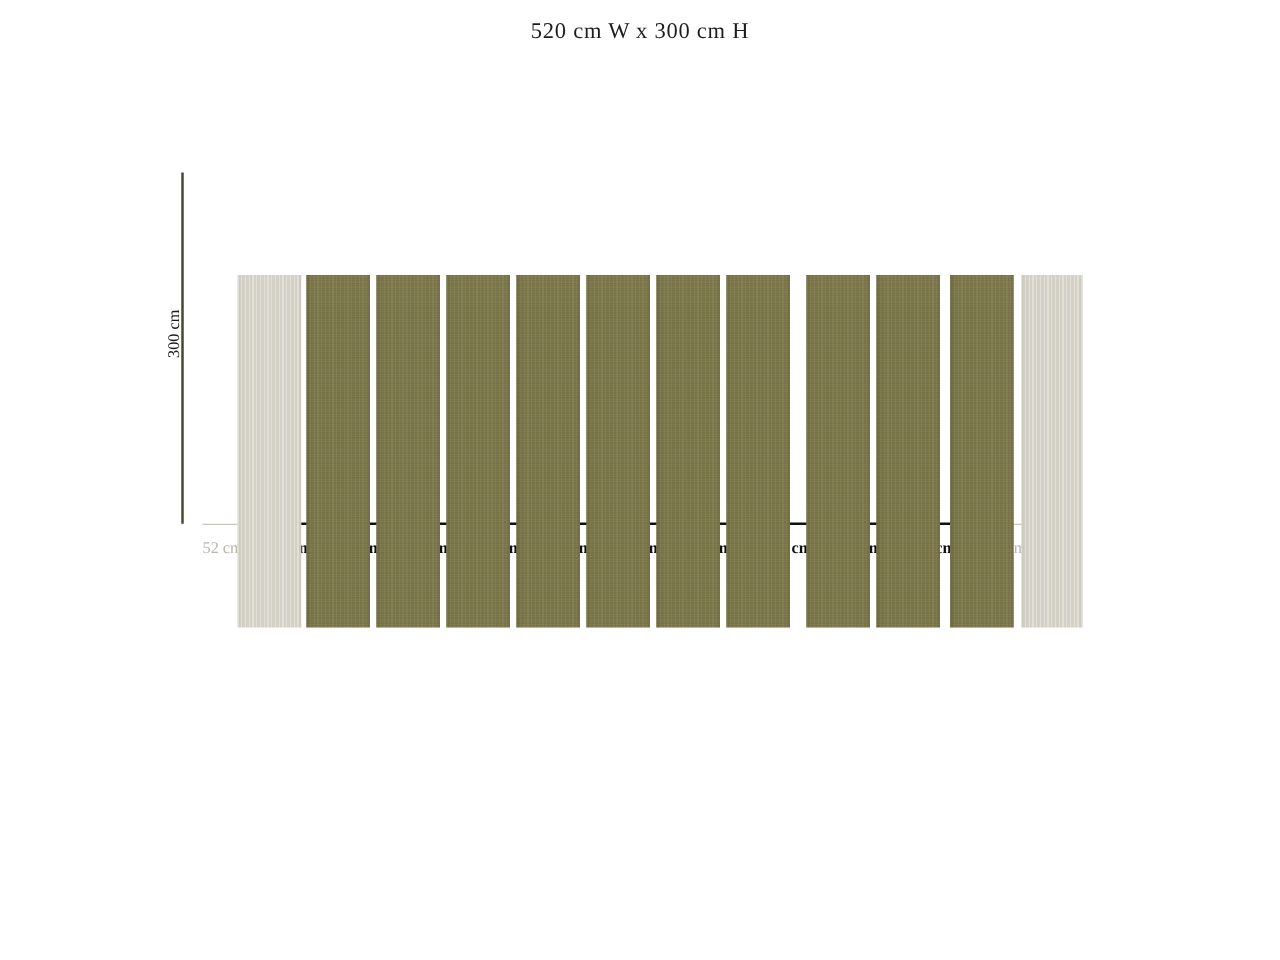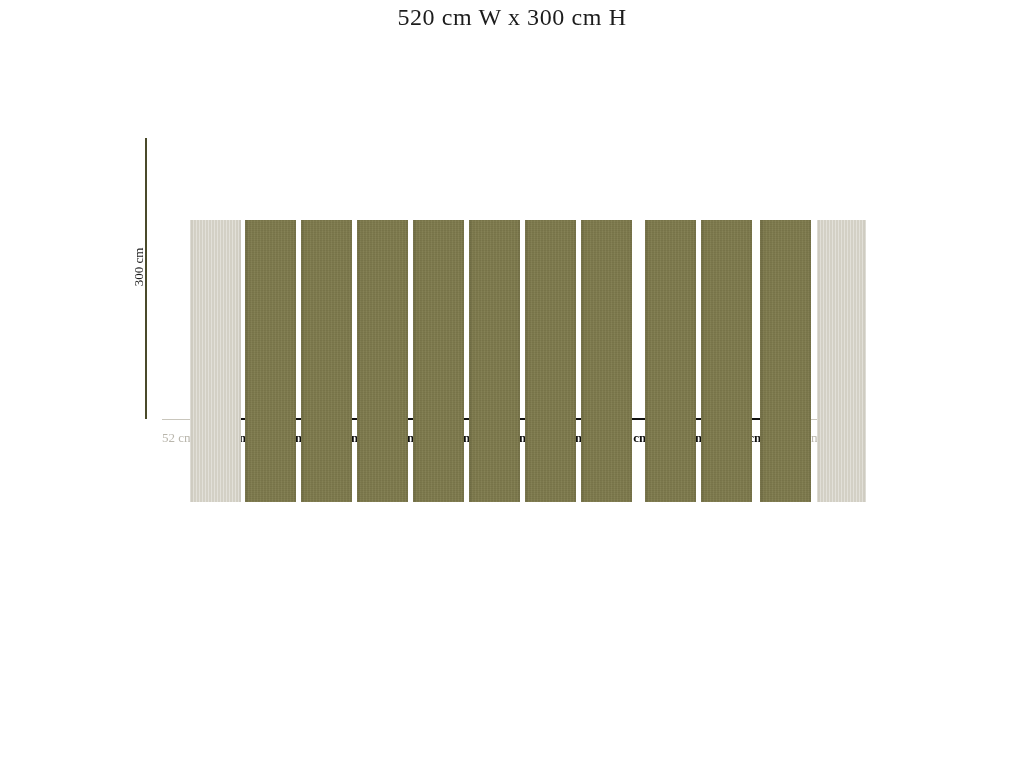--- a/index.html
+++ b/index.html
@@ -17,25 +17,25 @@
 
   #stage {
     position: relative;
     width: 1024px;
     height: 768px;
   }
 
   
   .title {
     position: absolute;
-    top: 4px;
+    top: 14px;
     left: 0;
     width: 1024px;
     text-align: center;
-    font-size: 24px;
+    font-size: 18px;
     letter-spacing: 0.6px;
     color: #1c1c1c;
     font-family: "Liberation Serif", "DejaVu Serif", serif;
   }
 
   
   .height-dim {
     position: absolute;
     left: 120px;
     top: 138px;

